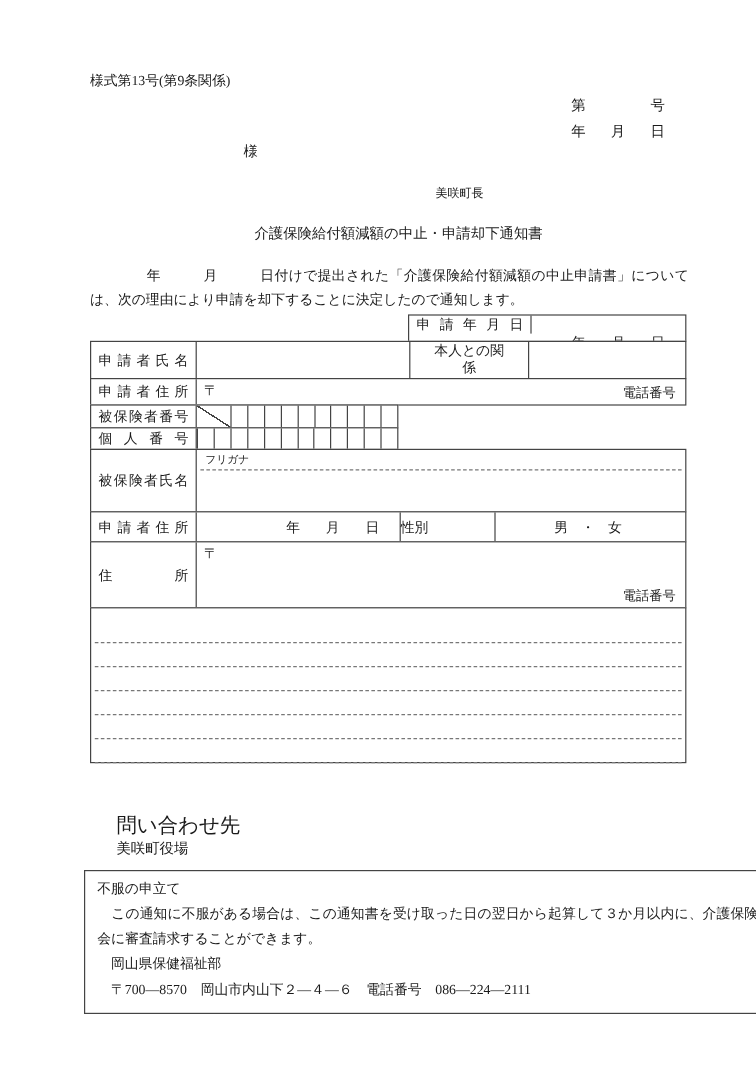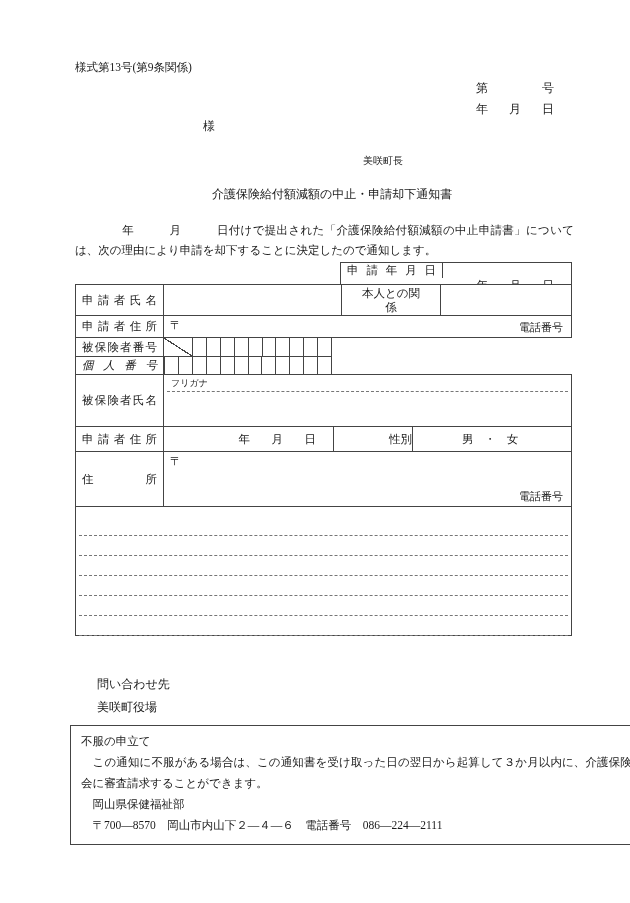--- a/index.html
+++ b/index.html
@@ -29,37 +29,37 @@
   .val{flex:1;position:relative;box-sizing:border-box;}
   .date-val{display:flex;align-items:center;justify-content:flex-end;padding-right:12px;letter-spacing:5px;}
   .r-name{height:32px;}
   .cell-blank1{width:177px;min-width:177px;}
   .cell-rel{width:100px;min-width:100px;border-left:1px solid #444;border-right:1px solid #444;box-sizing:border-box;display:flex;align-items:center;justify-content:center;text-align:center;}
   .cell-rel>span{display:inline-block;width:60px;line-height:14px;}
   .r-addr1{height:23px;}
   .addr-val .postal{position:absolute;left:6px;top:2px;}
   .addr-val .phone{position:absolute;right:8px;bottom:2px;font-size:11px;}
   .r-num{width:257px;height:20px;justify-content:flex-end;}
-  .r-pnum{width:257px;height:19px;font-style:italic;}
+  .r-pnum{width:257px;height:19px;}
   .grid{flex:1;display:flex;}
   .diag{width:28px;min-width:28px;box-sizing:border-box;
     background:linear-gradient(to top right,transparent calc(50% - 0.6px),#444 calc(50% - 0.6px),#444 calc(50% + 0.6px),transparent calc(50% + 0.6px));}
   .gcell{flex:1;border-left:1px solid #444;box-sizing:border-box;}
   .r-iname{height:53px;}
   .furigana{font-size:9px;color:#222;margin:0 3px;padding:2px 2px 1px 4px;border-bottom:1px dashed #777;}
   .r-birth{height:26px;}
   .cell-bdate{width:170px;min-width:170px;border-right:1px solid #444;box-sizing:border-box;}
-  .cell-sex{width:79px;min-width:79px;border-right:1px solid #444;box-sizing:border-box;display:flex;align-items:center;justify-content:flex-end;}
+  .cell-sex{width:79px;min-width:79px;border-right:1px solid #444;box-sizing:border-box;display:flex;align-items:center;justify-content:flex-start;}
   .cell-sexval{flex:1;display:flex;align-items:center;justify-content:center;letter-spacing:4px;}
   .r-addr2{height:56px;}
   .r-reason{height:130px;}
   .reason-lines{padding-top:9px;}
   .dotted-line{height:19px;margin:0 3px;border-bottom:1px dashed #777;}
   
-  .contact-label{left:97px;top:676px;font-size:12px;}
+  .contact-label{left:97px;top:676px;font-size:17px;}
   .contact-name{left:97px;top:699px;font-size:12px;}
   .appeal-box{left:70px;top:725px;width:596px;border:1px solid #444;box-sizing:border-box;
     padding:5px 10px 8px 10px;font-size:11.5px;line-height:21px;}
   .appeal-box p{margin:0;text-align:justify;}
 </style>
 </head>
 <body>
 
 <div class="abs form-number">様式第13号(第9条関係)</div>
 

